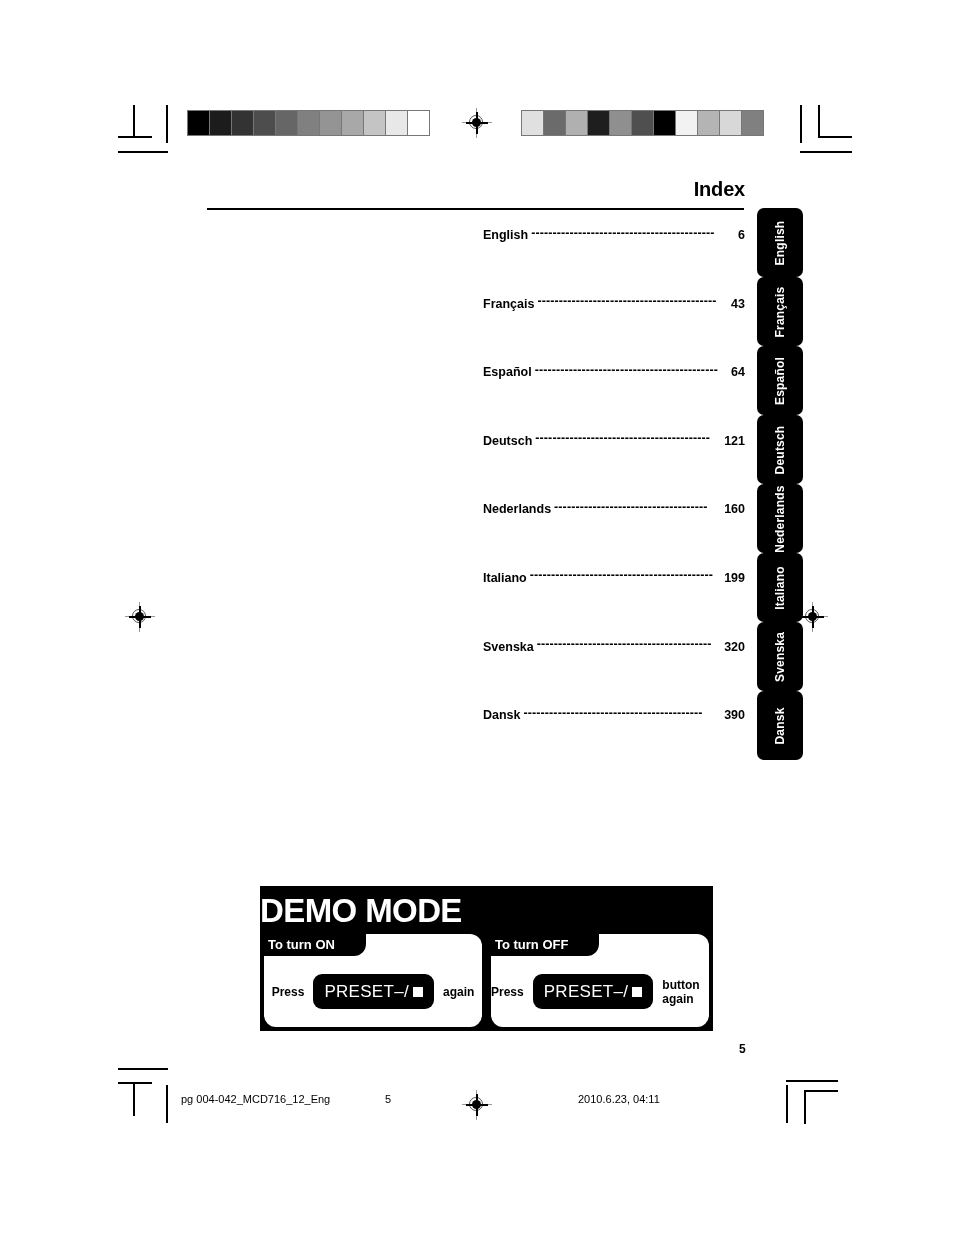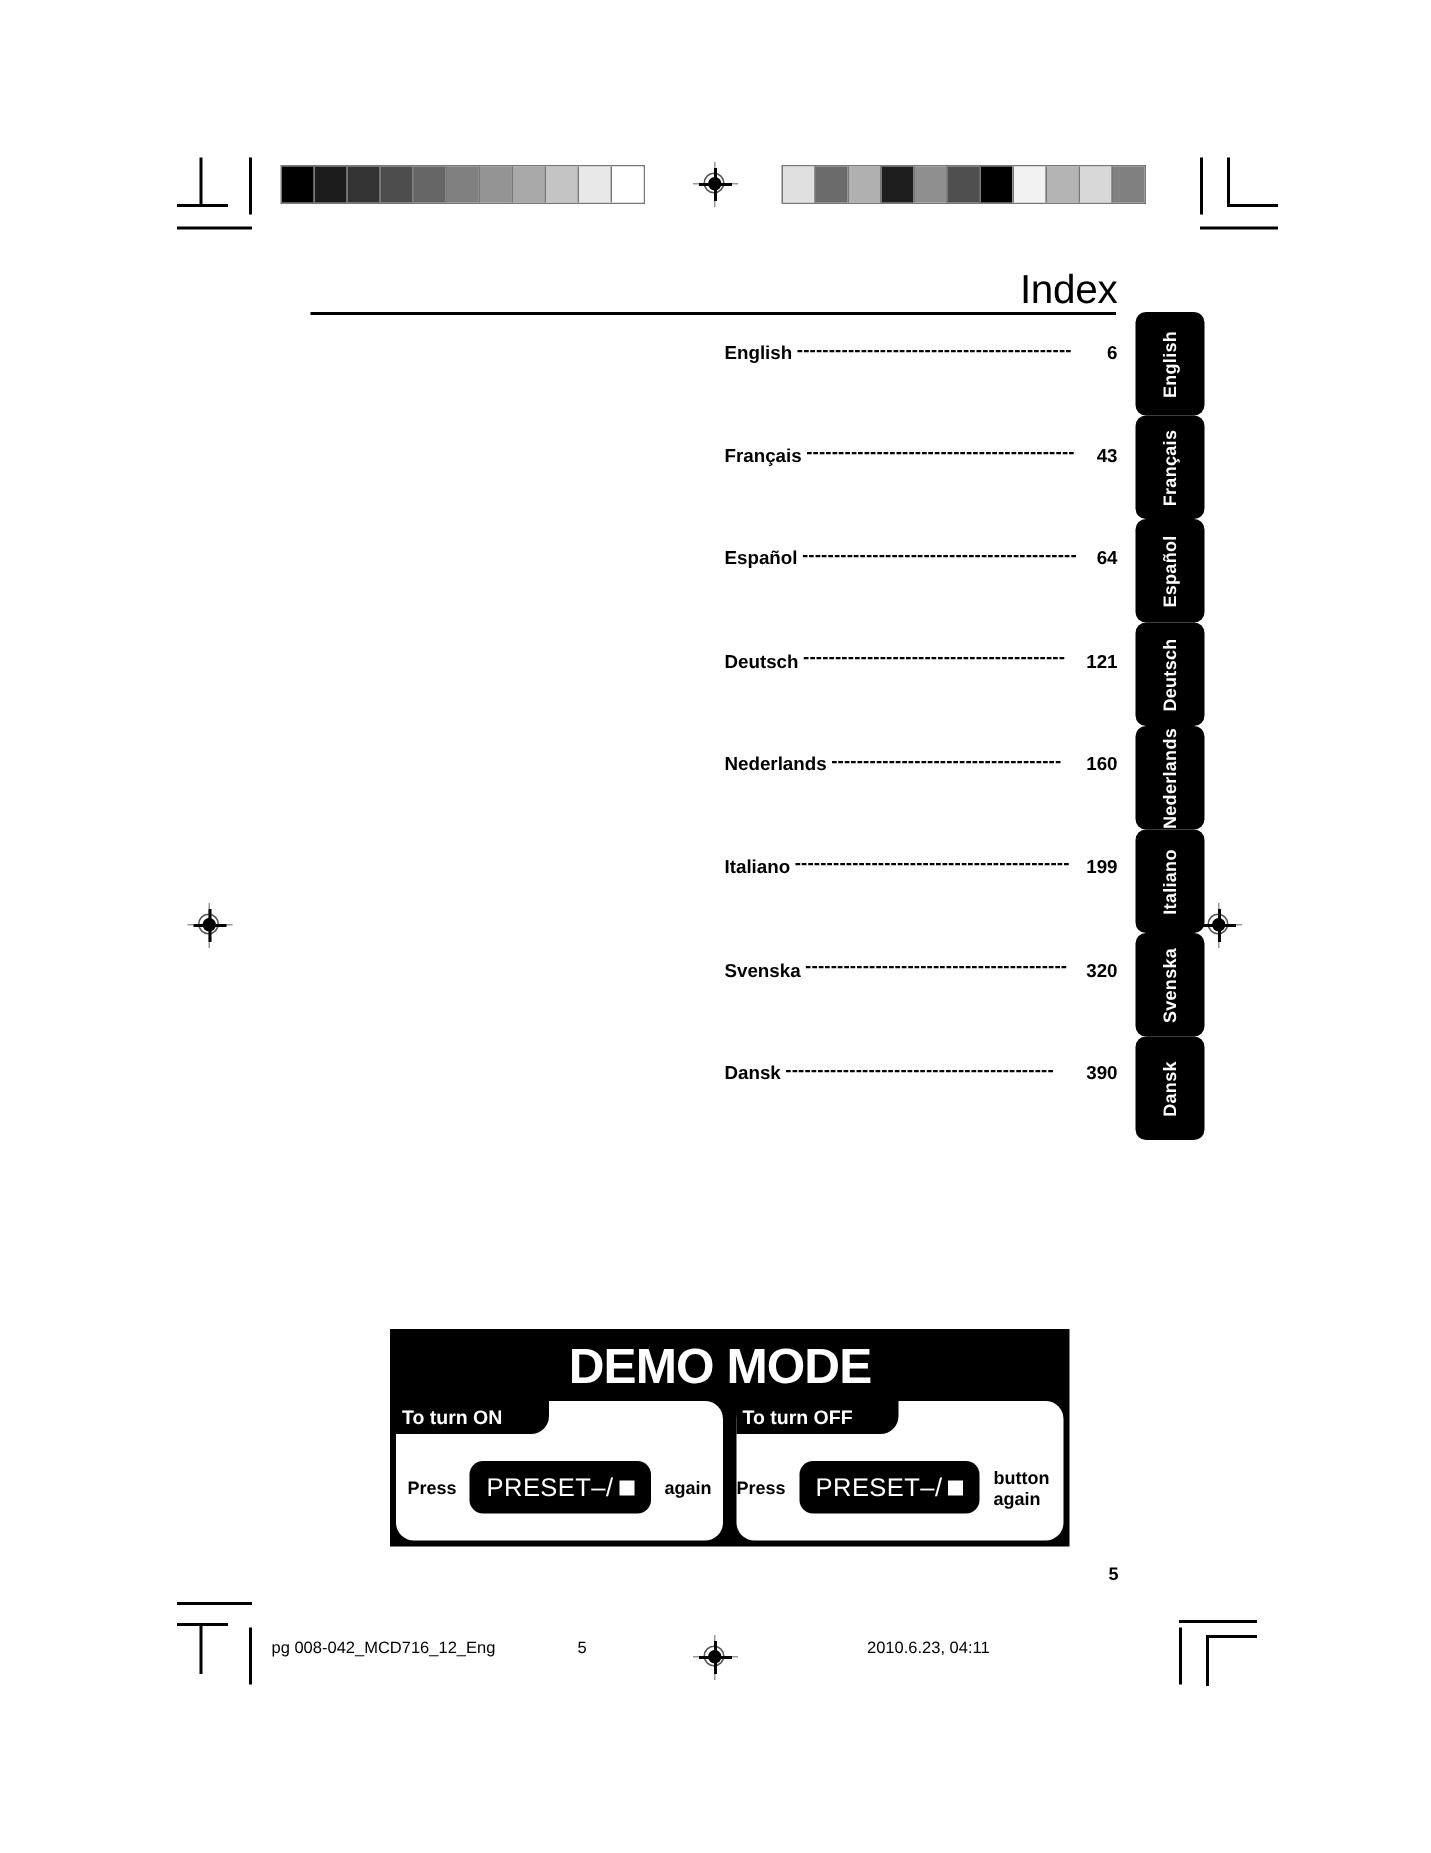--- a/index.html
+++ b/index.html
@@ -63,22 +63,22 @@
     border: 1px solid #777;
     box-sizing: content-box;
     height: 24px;
   }
   .graybar .sw { width: 21px; height: 24px; }
 
   
   .page-title {
     position: absolute;
     font-family: "Liberation Sans", sans-serif;
-    font-weight: normal;
-    font-size: 27px;
+    font-weight: bold;
+    font-size: 20px;
     color: #000;
     letter-spacing: -0.2px;
   }
   .title-rule {
     position: absolute;
     background: #000;
     height: 2px;
   }
 
   
@@ -148,21 +148,20 @@
     width: 453px;
     height: 145px;
     background: #000;
     box-sizing: border-box;
     padding: 0;
   }
   .demo-title {
     position: absolute;
     left: 0; right: 13px;
     top: 6px;
-    text-align: center;
     color: #fff;
     font-family: "Liberation Sans", sans-serif;
     font-weight: bold;
     font-size: 33px;
     letter-spacing: -0.6px;
   }
   .demo-halves {
     position: absolute;
     left: 4px; right: 4px;
     top: 48px; bottom: 4px;
@@ -460,17 +459,17 @@
           </span>
           <span>button again</span>
         </div>
       </div>
 
     </div>
   </div>
 
   <div class="folio" style="left:739px; top:1042px;">5</div>
 
-  <div class="footer-text" style="left:181px; top:1093px;">pg 008-042_MCD716_12_Eng</div>
+  <div class="footer-text" style="left:181px; top:1093px;">pg 004-042_MCD716_12_Eng</div>
   <div class="footer-text" style="left:385px; top:1093px;">5</div>
   <div class="footer-text" style="left:578px; top:1093px;">2010.6.23, 04:11</div>
 
 </div>
 
 </body></html>

